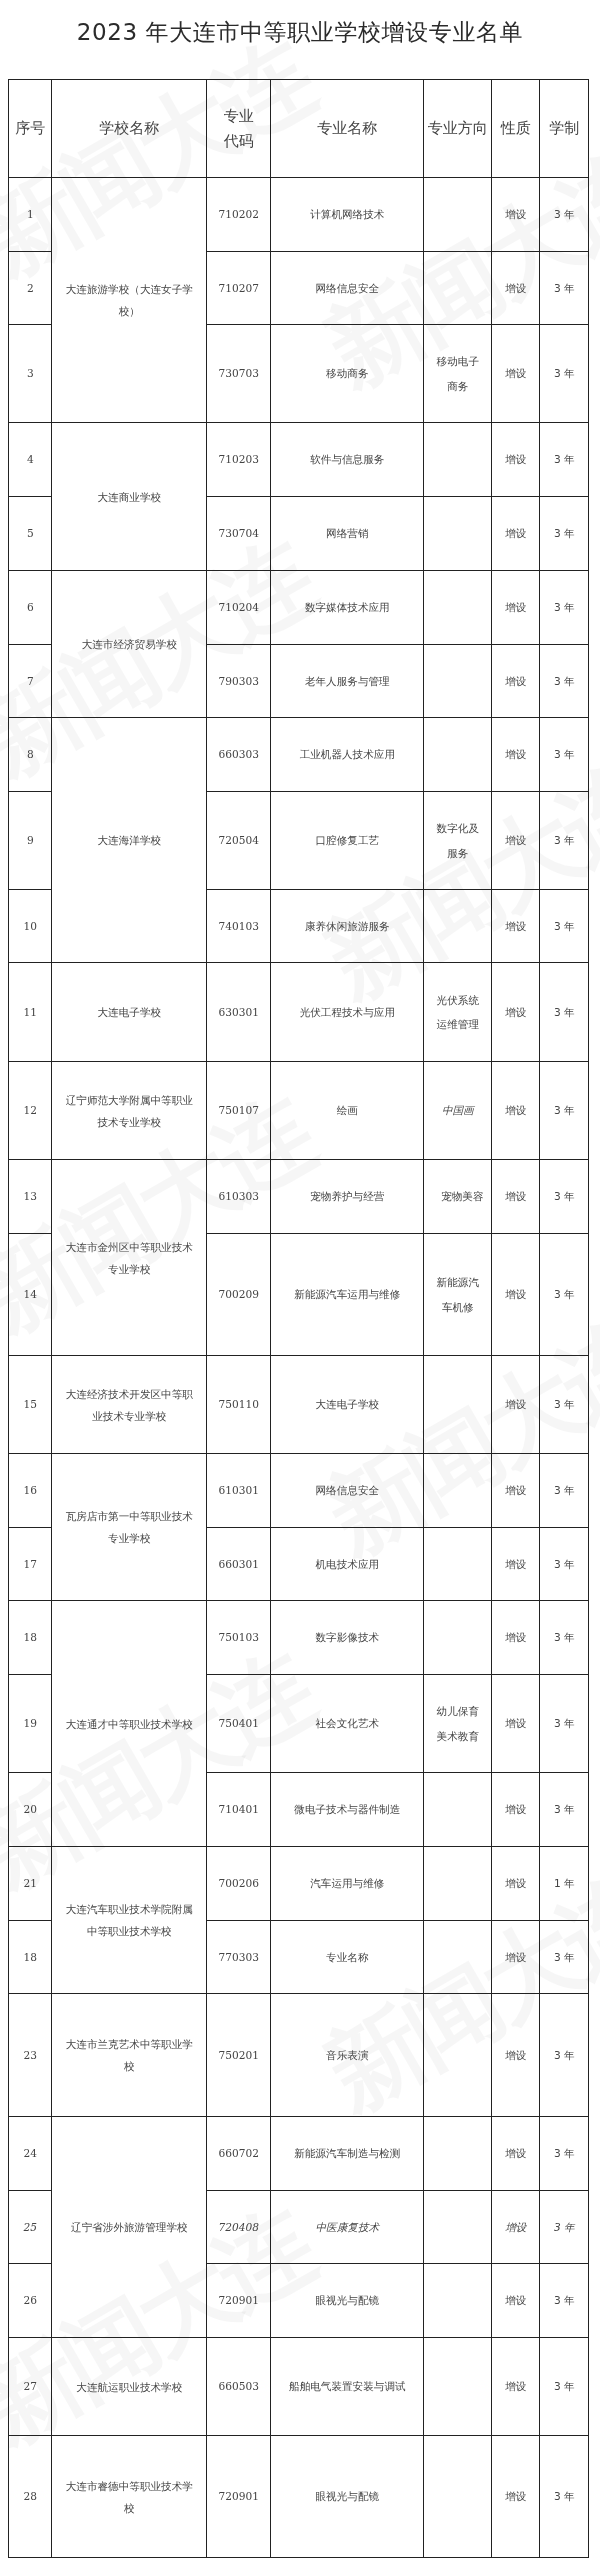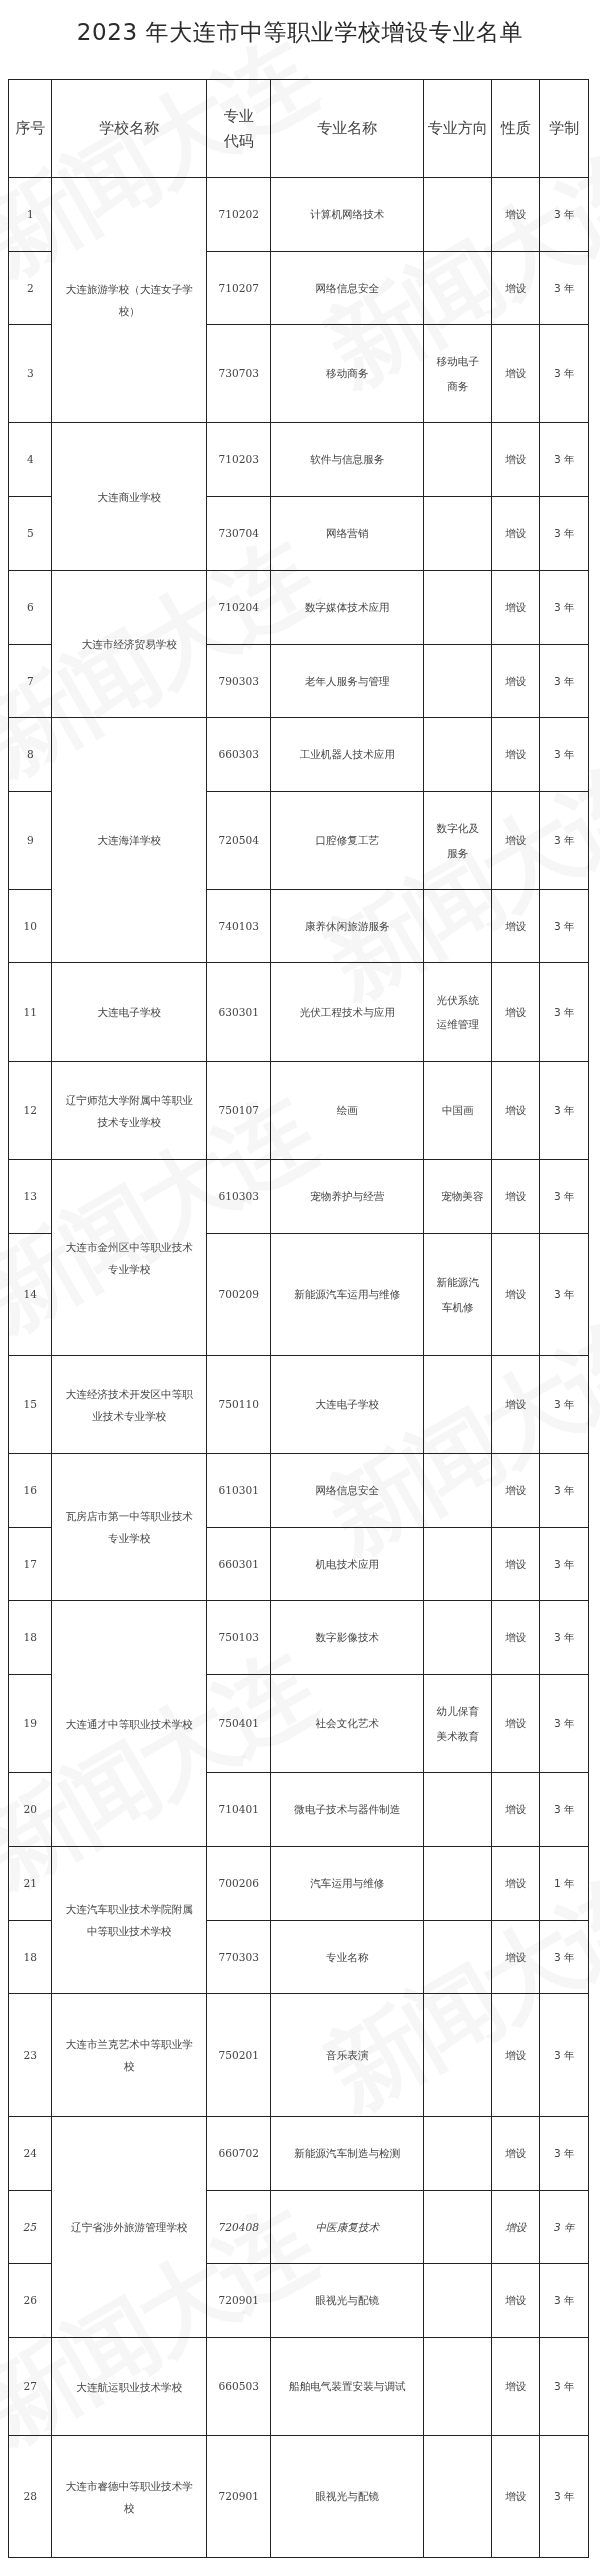--- a/index.html
+++ b/index.html
@@ -147,21 +147,21 @@
         <td>光伏工程技术与应用</td>
         <td style="padding: 0px 7.8px; text-align: center;">光伏系统运维管理</td>
         <td>增设</td>
         <td>3 年</td>
       </tr>
       <tr style="height: 98px;">
         <td class="num">12</td>
         <td class="school" rowspan="1">辽宁师范大学附属中等职业技术专业学校</td>
         <td class="code">750107</td>
         <td>绘画</td>
-        <td style="padding: 0px 7.8px;">中国画</td>
+        <td style="padding: 0px 7.8px; font-style: italic;">中国画</td>
         <td>增设</td>
         <td>3 年</td>
       </tr>
       <tr style="height: 74px;">
         <td class="num">13</td>
         <td class="school" rowspan="2">大连市金州区中等职业技术专业学校</td>
         <td class="code">610303</td>
         <td>宠物养护与经营</td>
         <td style="padding: 0px 7.8px; text-align: right;">宠物美容</td>
         <td>增设</td>

